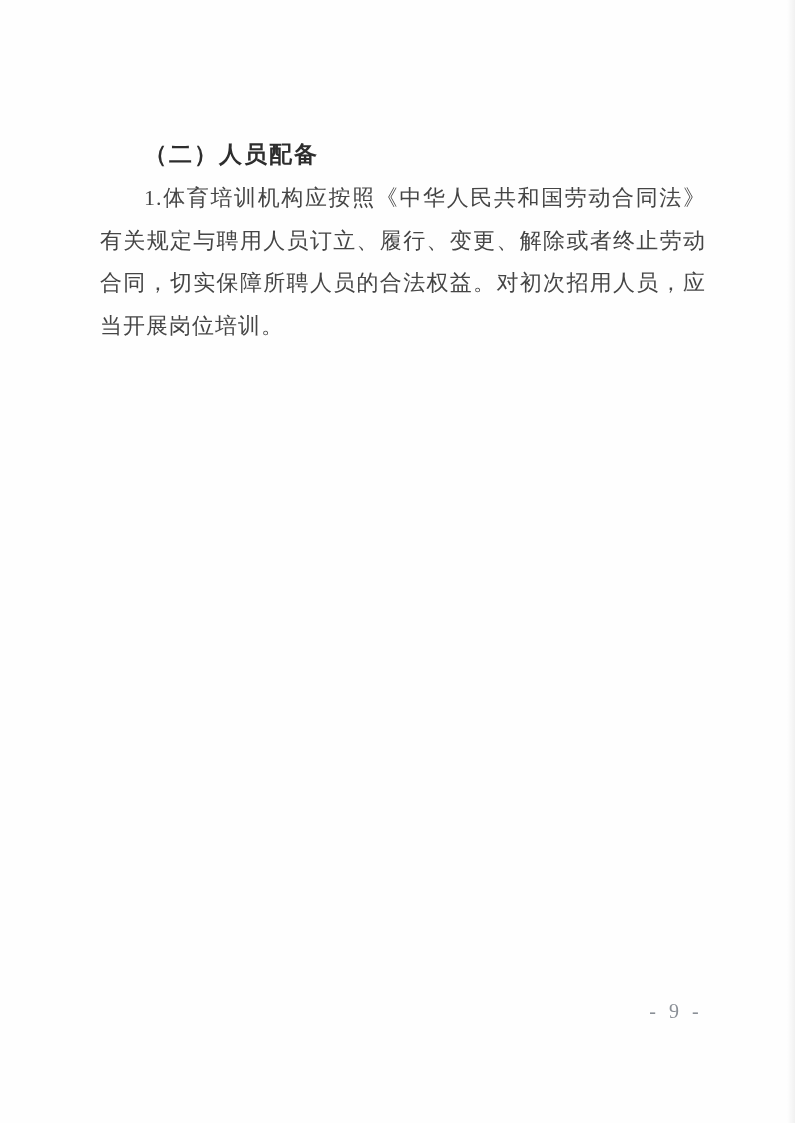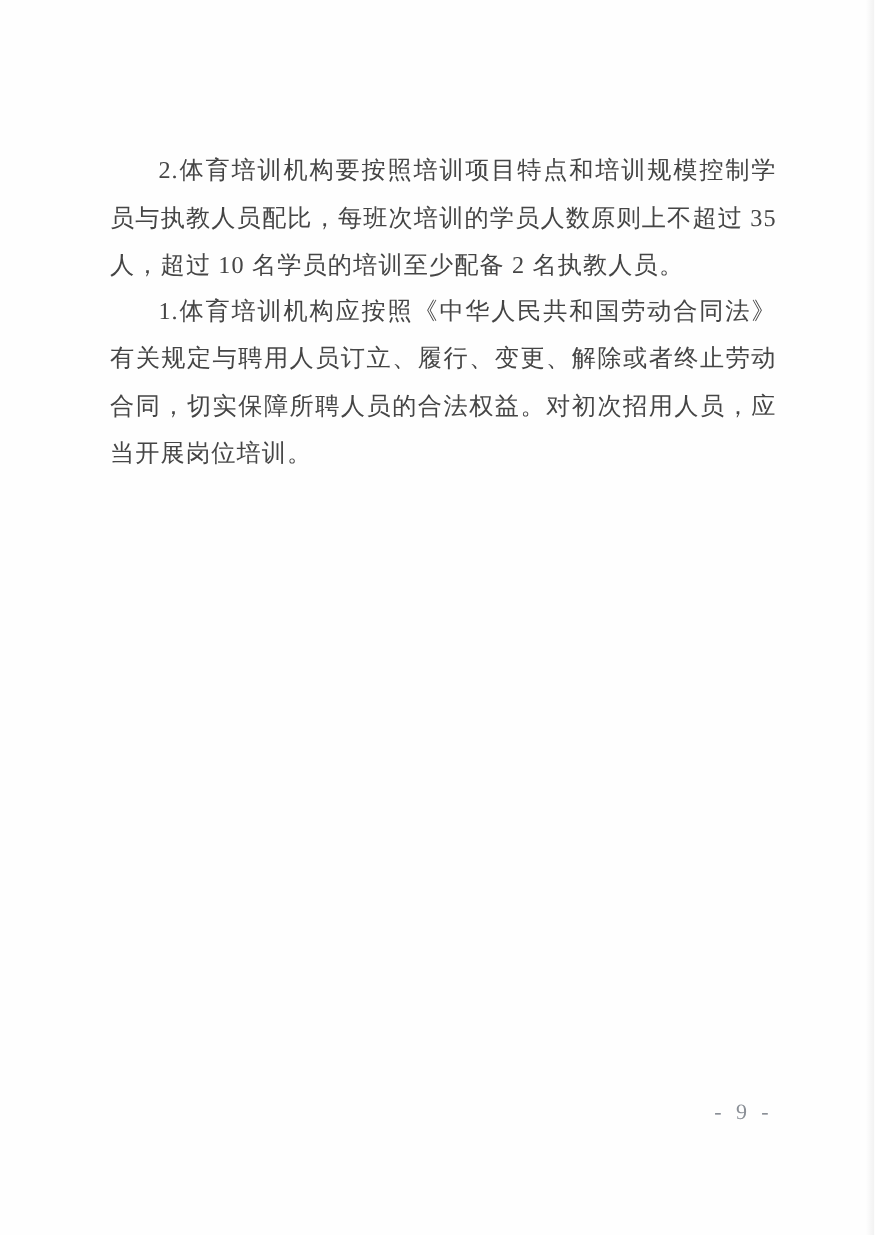--- a/index.html
+++ b/index.html
@@ -59,20 +59,20 @@
     font-size: 20px;
     letter-spacing: 4px;
     font-family: "Liberation Serif", "DejaVu Serif", serif;
   }
 </style>
 </head>
 <body>
 
 <div class="page">
   <div class="content">
-    <p class="para">2.体育培训机构要按照培训项目特点和培训规模控制学员与执教人员配比，每班次培训的学员人数原则上不超过 35 人，超过 10 名学员的培训至少配备 2 名执教人员。</p>
+    <div class="heading">（二）人员配备</div>
     <p class="para">1.体育培训机构应按照《中华人民共和国劳动合同法》有关规定与聘用人员订立、履行、变更、解除或者终止劳动合同，切实保障所聘人员的合法权益。对初次招用人员，应当开展岗位培训。</p>
   </div>
 
   <div class="page-number">- 9 -</div>
 
   <div class="scan-edge"></div>
 </div>
 
 </body></html>

